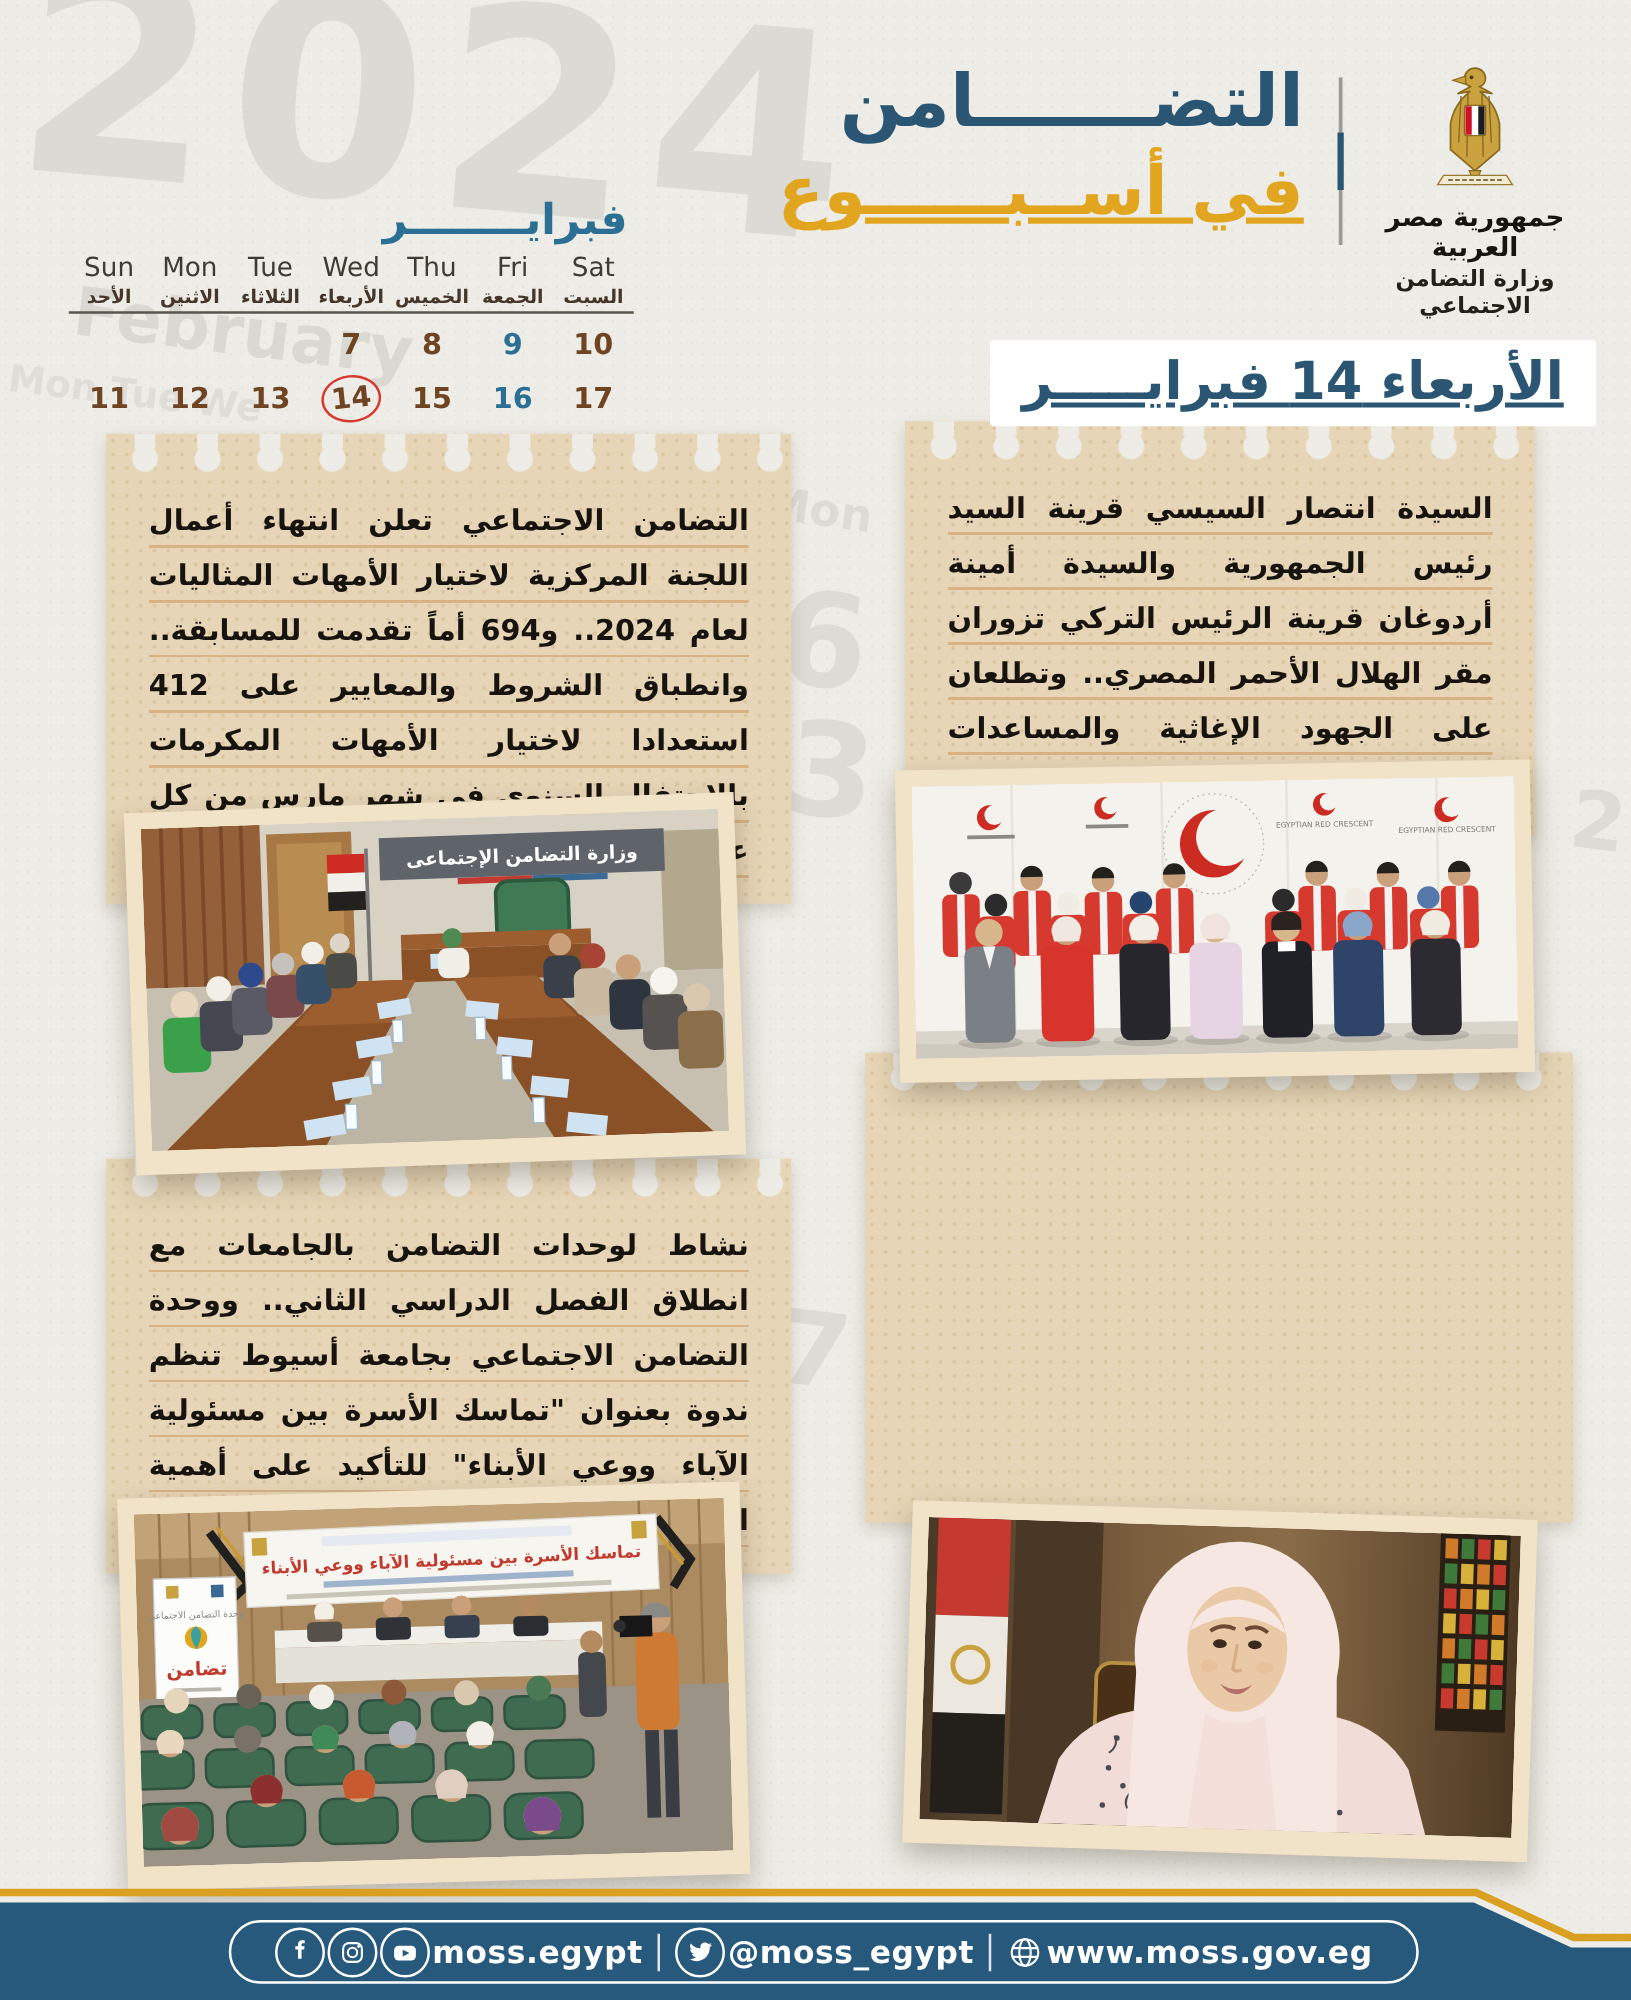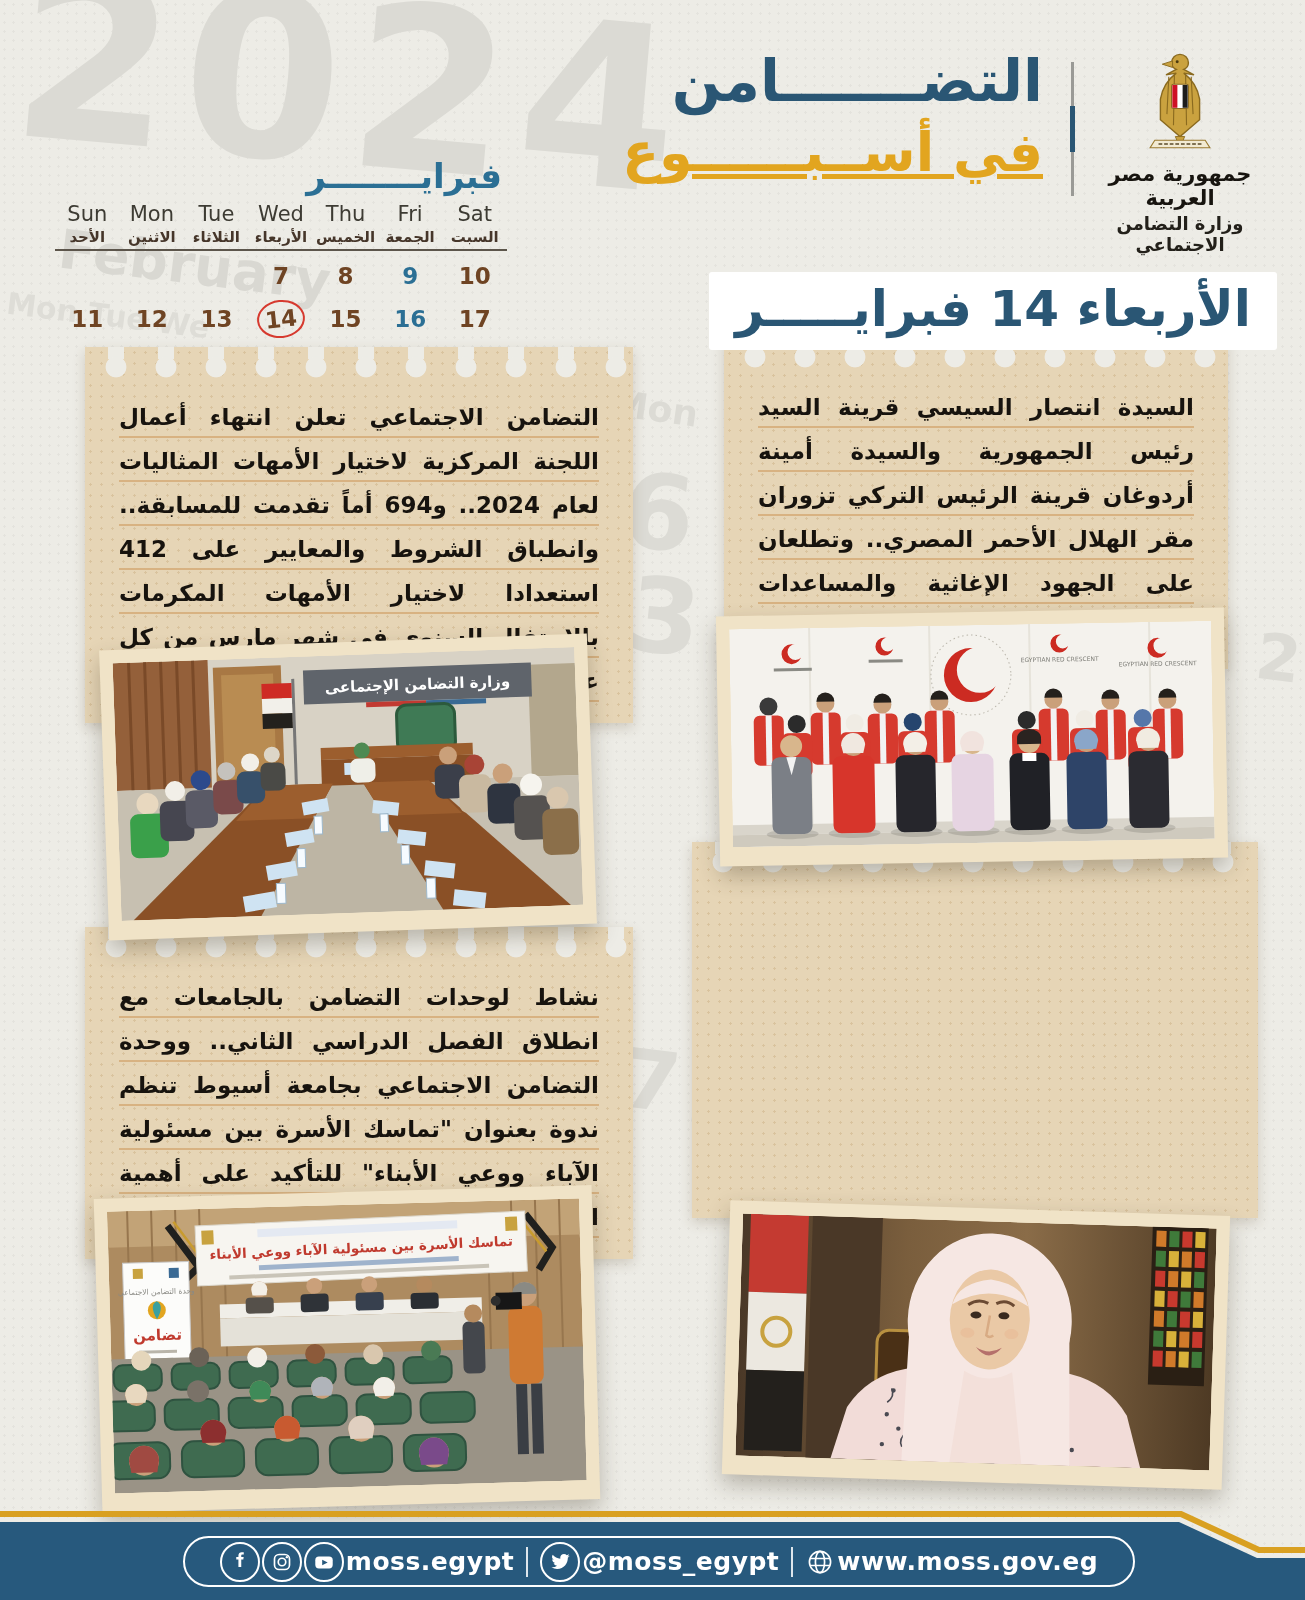--- a/index.html
+++ b/index.html
@@ -21,21 +21,21 @@
   .wm-n6{top:452px;left:622px;font-size:104px;transform:rotate(6deg);}
   .wm-n3{top:556px;left:628px;font-size:104px;transform:rotate(6deg);}
   .wm-n27{top:1030px;left:566px;font-size:82px;transform:rotate(7deg);}
   .wm-n28{top:1052px;left:688px;font-size:82px;transform:rotate(7deg);}
   .wm-n21{top:624px;left:1256px;font-size:64px;transform:rotate(7deg);}
   
   .title{position:absolute;right:262px;top:44px;z-index:4;direction:rtl;line-height:1.28;}
   .title .t1{font-size:58px;font-weight:bold;color:var(--blue);}
   .title .t2{font-size:54px;font-weight:bold;color:var(--gold);text-decoration:underline;}
   .subtitle{position:absolute;right:28px;top:272px;z-index:4;background:#fff;border-radius:3px;
-    padding:8px 26px 12px;direction:rtl;font-size:50px;font-weight:bold;color:var(--blue);}
+    padding:8px 26px 12px;direction:rtl;font-size:42px;font-weight:bold;color:var(--blue);text-decoration:underline;}
   .hdr-divider{position:absolute;left:1071px;top:62px;width:3px;height:134px;z-index:4;}
   .hdr-divider .seg{display:block;width:3px;}
   .seg.g1{height:44px;background:#9a9a96;}
   .seg.b{height:46px;background:var(--blue);width:5px;margin-left:-1px;}
   .seg.g2{height:44px;background:#9a9a96;}
   .logo-block{position:absolute;left:1082px;top:50px;width:196px;z-index:4;text-align:center;}
   .logo-block .country{font-size:21px;font-weight:bold;color:#17140f;margin-top:4px;direction:rtl;}
   .logo-block .ministry{font-size:18px;font-weight:bold;color:#23201a;margin-top:3px;direction:rtl;letter-spacing:.5px;}
   
   .cal-month{position:absolute;right:803px;top:156px;z-index:3;direction:rtl;

